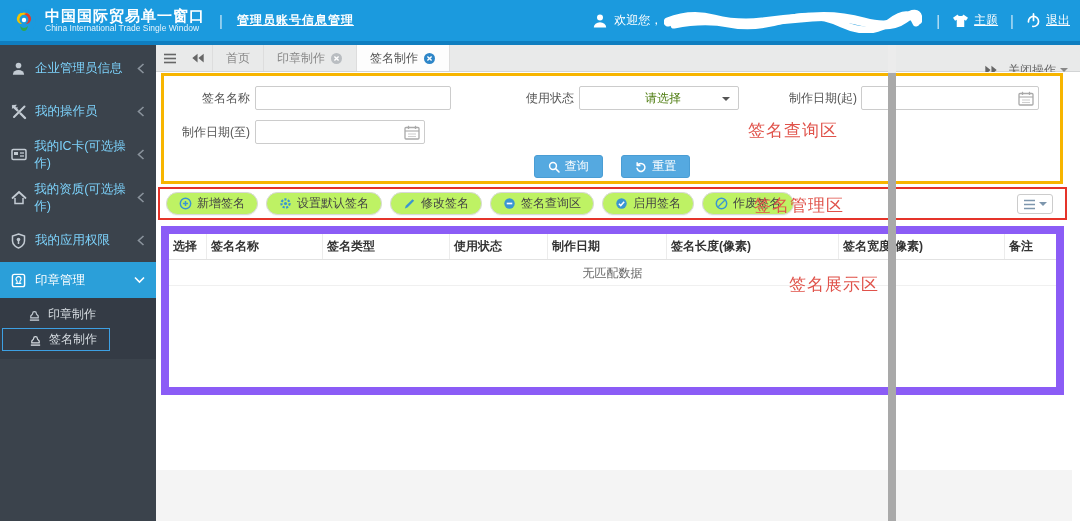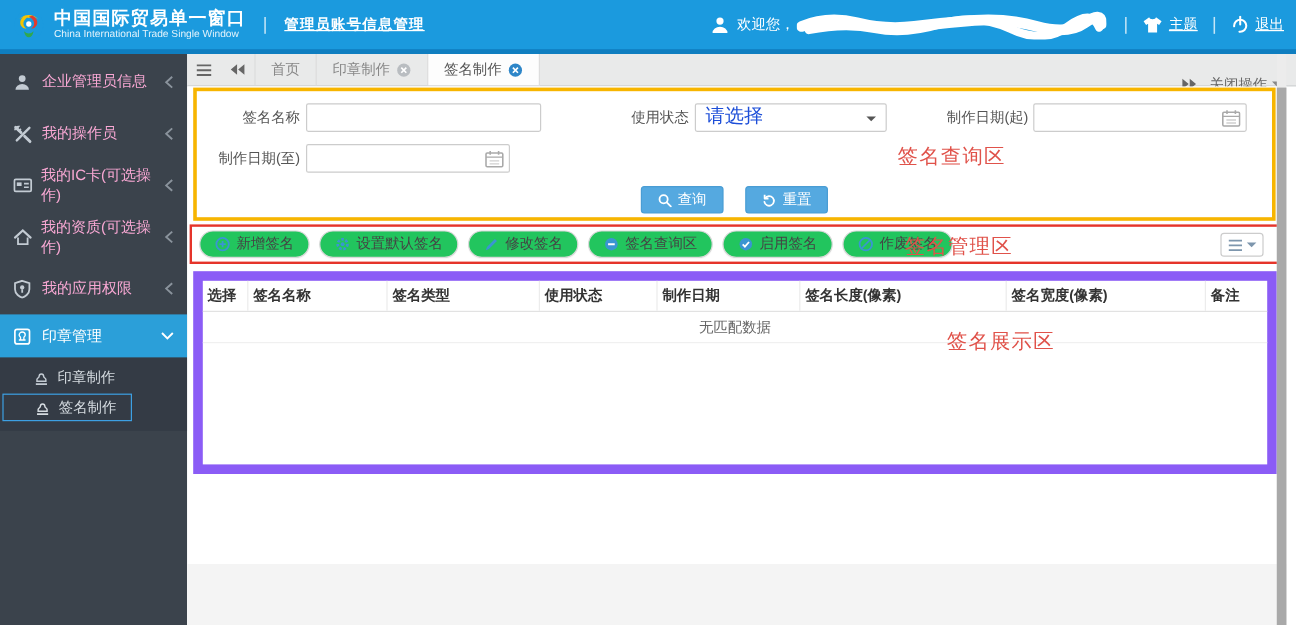--- a/index.html
+++ b/index.html
@@ -1,18 +1,18 @@
 <!DOCTYPE html>
 <html><head>
 <meta charset="utf-8">
 <style>
   * { margin:0; padding:0; box-sizing:border-box; }
   html,body { width:1080px; height:521px; overflow:hidden;
     font-family:"Liberation Sans","DejaVu Sans",sans-serif; background:#fff; }
-  .stage { position:relative; width:1072px; height:521px; background:#fff; }
+  .stage { position:relative; width:896px; height:521px; background:#fff; }
 
   
   .header { position:absolute; left:0; top:0; width:1080px; height:45px;
     background:#1b9ade; border-bottom:4px solid #0f7ec0; display:flex; align-items:center;
     padding:0 10px; color:#fff; }
   .brand { display:flex; align-items:center; }
   .brand-text { margin-left:7px; line-height:1.1; }
   .brand-title { font-size:15px; font-weight:bold; letter-spacing:1px; }
   .brand-sub { font-size:8.5px; color:rgba(255,255,255,.88); }
   .hdr-divider { margin:0 14px; font-size:15px; color:rgba(255,255,255,.75); }
@@ -20,21 +20,21 @@
   .hdr-right { margin-left:auto; display:flex; align-items:center; font-size:12px; }
   .welcome { margin-left:6px; }
   .scribble { margin:0 2px; }
   .hdr-btn { display:flex; align-items:center; gap:5px; cursor:pointer; font-size:12px;text-decoration:underline; }
   .hdr-right .hdr-divider { margin:0 12px; }
 
   
   .sidebar { position:absolute; left:0; top:45px; width:156px; height:476px;
     background:#3b434c; }
   .nav-item { height:43px; display:flex; align-items:center; padding:0 11px;
-    color:#f9a8d4; font-size:12.5px; cursor:pointer; }
+    color:#7dd3fc; font-size:12.5px; cursor:pointer; }
   .nav-item .nav-ic { width:17px; margin-right:7px; display:flex; }
   .nav-item .chev { margin-left:auto; display:flex; }
   .nav-item.active { background:#2b9fd9; color:#fff; height:36px; }
   .submenu { background:#343b45; padding:5px 0 8px 0; }
   .sub-item { height:23px; display:flex; align-items:center; padding:0 8px 0 28px;
     color:#d6dce1; font-size:12px; cursor:pointer; }
   .sub-item .nav-ic { width:14px; margin-right:6px; display:flex; }
   .sub-item.selected { border:1px solid #3da0e3; margin:2px 46px 0 2px; padding-left:26px; }
 
   
@@ -55,36 +55,36 @@
   
   .content { position:absolute; left:156px; top:72px; width:916px; height:449px; background:#fff; }
   .footer-strip { position:absolute; left:0; top:398px; width:916px; height:51px; background:#f4f4f4; }
 
   
   .query-box { position:absolute; left:5px; top:1px; width:902px; height:111px;
     border:3px solid #f7b500; background:#fff; }
   .q-label { position:absolute; font-size:12px; color:#555; line-height:24px; text-align:right; }
   .q-input { position:absolute; height:24px; border:1px solid #ccc; background:#fff; border-radius:2px; }
   .q-select { position:absolute; height:24px; border:1px solid #ccc; background:#fff; border-radius:2px;
-    font-size:16px; color:#1d4ed8; line-height:22px; padding-left:8px; cursor:pointer; }
+    font-size:12px; color:#4d7c0f; line-height:22px; padding-left:8px; cursor:pointer;text-align:center; }
   .q-select .caret-down { position:absolute; right:8px; top:10px; border-top-color:#555; }
   .date-wrap { position:absolute; height:24px; border:1px solid #ccc; background:#fff; border-radius:2px; }
   .cal-ic { position:absolute; right:4px; top:4px; }
   .q-buttons { position:absolute; left:0; top:79px; width:100%; text-align:center; }
   .btn-blue { display:inline-flex; align-items:center; gap:5px; height:23px; padding:0 13px;
     background:#55a9e0; color:#fff; font-size:12px; border:1px solid #4a9dd4; border-radius:3px;
     cursor:pointer; margin:0 7px; }
   .annotation { position:absolute; color:#e0524a; font-size:17px; letter-spacing:1px; white-space:nowrap; }
 
   
   .manage-box { position:absolute; left:2px; top:115px; width:909px; height:33px;
     border:2px solid #e5342a; background:#fff; display:flex; align-items:center;
     padding:0 6px; gap:8px; }
   .pill { display:inline-flex; align-items:center; gap:5px; height:23px; padding:0 12px;
-    background:#22c55e; border:1px solid #d8d8d8; border-radius:12px; font-size:12px; color:#444;
+    background:#bef264; border:1px solid #d8d8d8; border-radius:12px; font-size:12px; color:#444;
     cursor:pointer; box-shadow:0 1px 1px rgba(0,0,0,.04); white-space:nowrap; }
   .view-btn { position:absolute; right:12px; top:5px; width:36px; height:20px;
     border:1px solid #ccc; border-radius:3px; background:#fff; display:flex; align-items:center;
     justify-content:center; gap:3px; cursor:pointer; }
 
   
   .display-box { position:absolute; left:5px; top:154px; width:903px; height:169px;
     border:8px solid #8b5cf6; background:#fff; }
   .tbl-head { display:grid; grid-template-columns:38px 116px 127px 98px 119px 172px 166px 1fr;
     border-bottom:1px solid #e2e2e2; }

